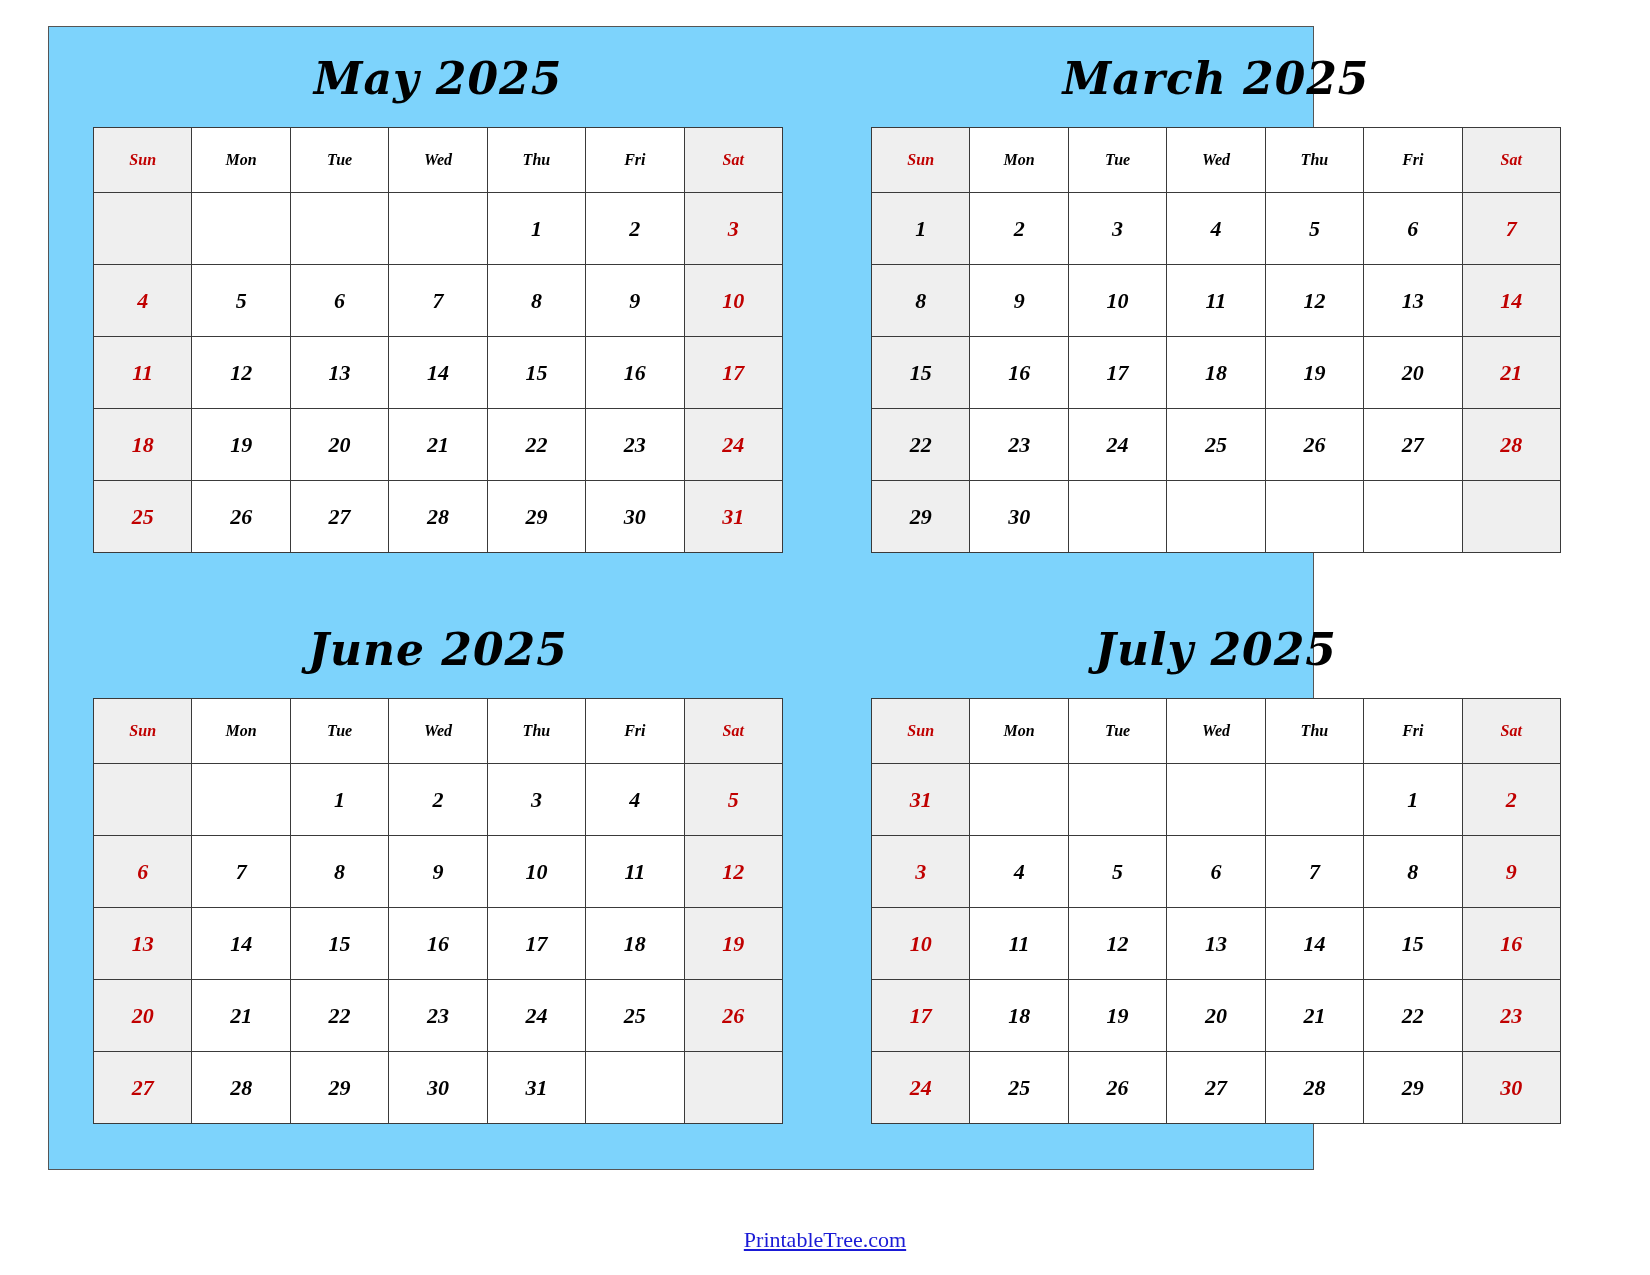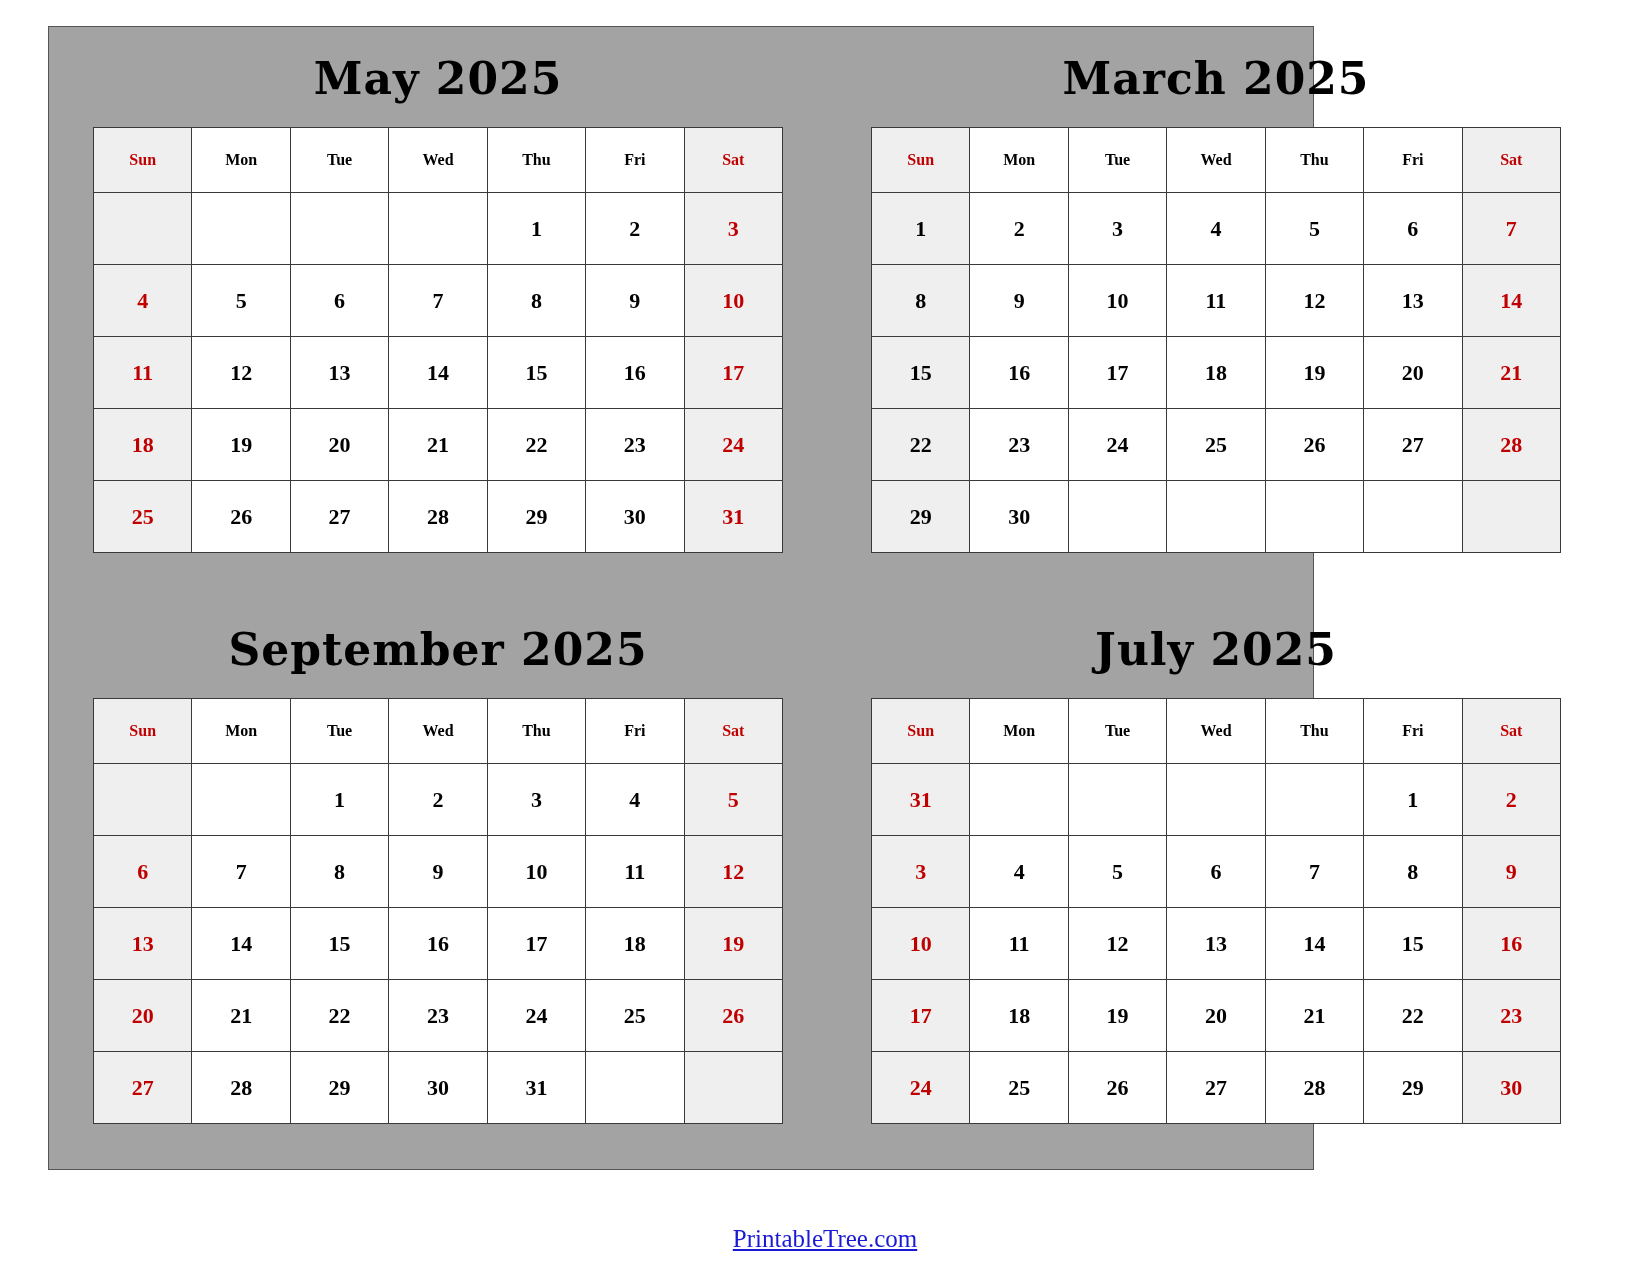--- a/index.html
+++ b/index.html
@@ -16,21 +16,22 @@
     overflow: hidden;
   }
   .page {
     position: absolute;
     left: 48px;
     top: 26px;
     width: 1266px;
     height: 1144px;
     border: 1px solid #555555;
     box-sizing: border-box;
-    background: #a3a3a3;
+    background: #7dd3fc;
+    font-style: italic;
   }
   .grid {
     position: absolute;
     left: 0;
     top: 0;
     width: 100%;
     height: 100%;
     display: grid;
     grid-template-columns: 1fr 1fr;
     grid-template-rows: 1fr 1fr;
@@ -81,21 +82,21 @@
   }
   .footer {
     position: absolute;
     left: 0;
     right: 0;
     bottom: 22px;
     text-align: center;
   }
   .footer a {
     font-family: "Liberation Serif", serif;
-    font-size: 25px;
+    font-size: 22px;
     color: #1a1ad6;
     text-decoration: underline;
   }
 </style>
 </head>
 <body>
 
 <div class="page">
   <div class="grid">
 
@@ -221,21 +222,21 @@
             <td></td>
             <td></td>
             <td></td>
             <td class="shade red"></td>
           </tr>
         </tbody>
       </table>
     </div>
 
     <div class="month-block">
-      <div class="month-title">September 2025</div>
+      <div class="month-title">June 2025</div>
       <table class="cal">
         <thead>
           <tr>
             <th class="shade red">Sun</th>
             <th>Mon</th>
             <th>Tue</th>
             <th>Wed</th>
             <th>Thu</th>
             <th>Fri</th>
             <th class="shade red">Sat</th>

